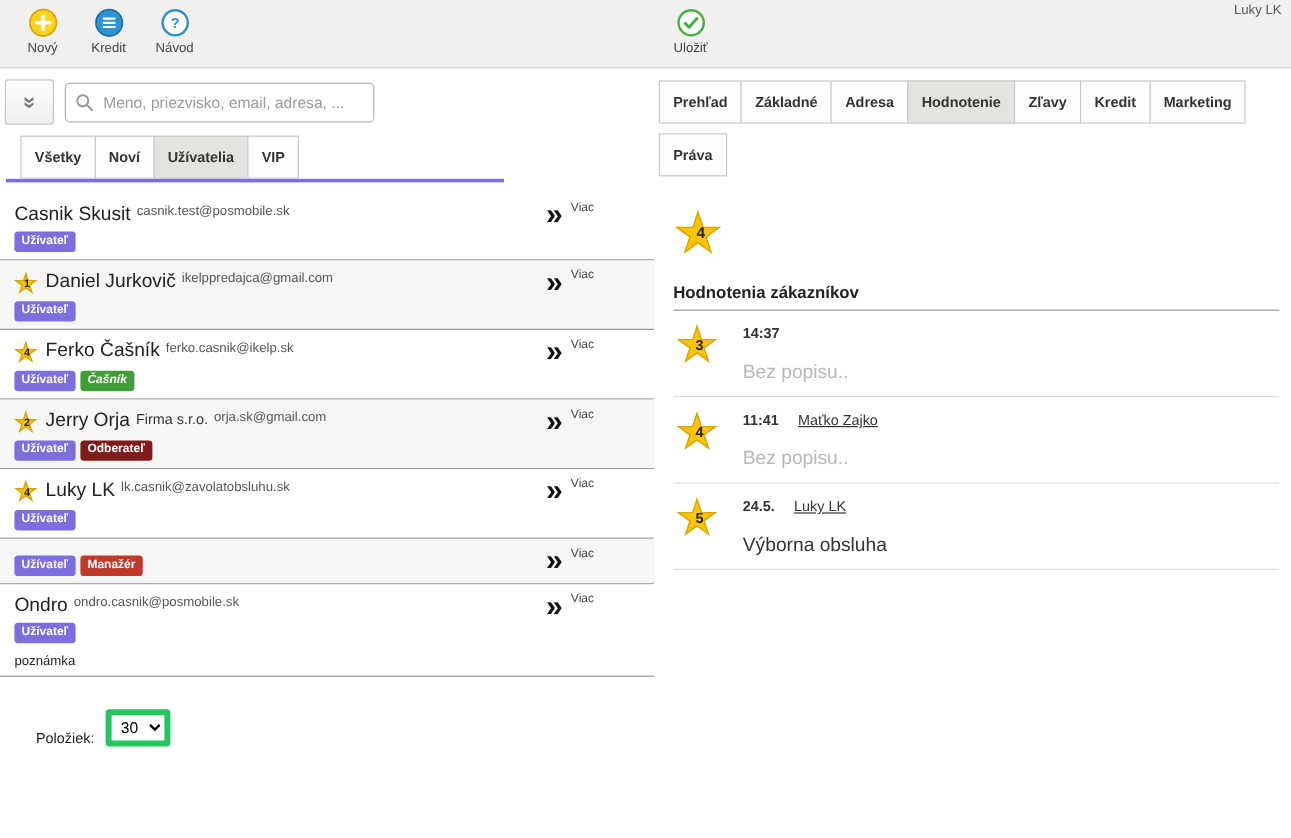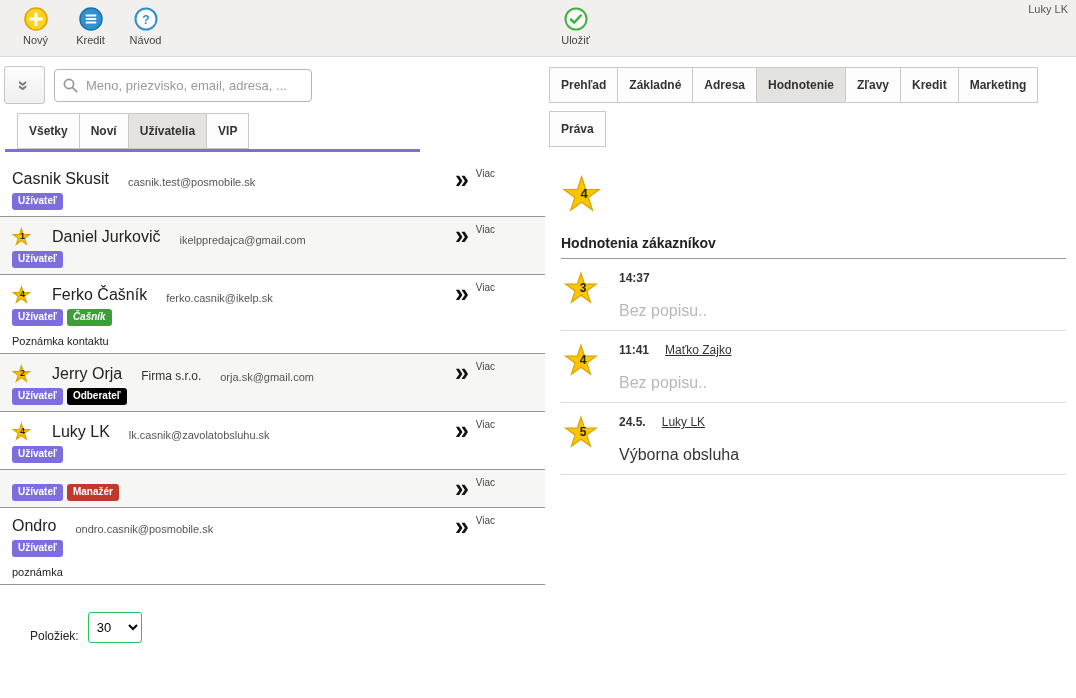--- a/index.html
+++ b/index.html
@@ -104,36 +104,36 @@
   
   #contact-list { margin-top: 9px; }
   .contact-row {
     position: relative;
     border-bottom: 1px solid #969696;
     padding: 9px 100px 6px 12px;
     background: #ffffff;
     cursor: pointer;
   }
   .contact-row.alt { background: #f6f6f5; }
-  .c-line1 { display: flex; align-items: flex-end; gap: 19px; }
+  .c-line1 { display: flex; align-items: flex-start; gap: 5px; }
   .c-name { font-size: 16px; color: #222; }
   .c-company { font-size: 12px; color: #333; }
   .c-email { font-size: 11px; color: #555; }
   .c-badges { margin-top: 5px; display: flex; gap: 4px; min-height: 2px; }
   .badge {
     color: #fff;
     font-size: 10px;
     font-weight: 700;
     padding: 3px 6px 4px;
     border-radius: 3px;
     line-height: 1;
   }
   .badge-user { background: #7d6ee0; }
   .badge-waiter { background: #3f9e3a; font-style: italic; }
-  .badge-subscriber { background: #000000; }
+  .badge-subscriber { background: #7f1d1d; }
   .badge-manager { background: #c0392b; }
   .c-note { margin-top: 9px; font-size: 11px; color: #222; }
   .c-more {
     position: absolute;
     right: 50px; top: 7px; bottom: 3px;
     width: 40px;
     display: flex;
     flex-direction: row;
     align-items: flex-start;
     justify-content: space-between;
@@ -145,21 +145,21 @@
     font-weight: 700;
     color: #111;
     line-height: 0.9;
   }
   .more-label { font-size: 10px; color: #444; }
   
   .pager { display: flex; align-items: flex-end; gap: 9px; margin: 27px 0 0 30px; }
   .pager label { font-size: 12px; color: #222; }
   .pager select {
     width: 54px; height: 31px;
-    border: 1px solid #22c55e;
+    border: 5px solid #22c55e;
     border-radius: 3px;
     background: #fff;
     font-size: 13px;
     font-family: inherit;
     padding: 0 4px;
     cursor: pointer;
   }
   .left-footer { margin: 24px 0 0 8px; font-size: 11px; color: #222; }
   .footer-link { color: #4a86c6; text-decoration: none; cursor: pointer; }
   
@@ -321,21 +321,20 @@
               <span class="star star-sm">
                 <i>4</i>
               </span>
               <span class="c-name">Ferko Čašník</span>
               <span class="c-email">ferko.casnik@ikelp.sk</span>
             </div>
             <div class="c-badges">
               <span class="badge badge-user">Užívateľ</span>
               <span class="badge badge-waiter">Čašník</span>
             </div>
-            <div class="c-note">Poznámka kontaktu</div>
           </div>
           <div class="c-more">
             <span class="more-arrows"></span>
             <span class="more-label">Viac</span>
           </div>
         </div>
         <div class="contact-row alt">
           <div class="c-main">
             <div class="c-line1">
               <span class="star star-sm">

